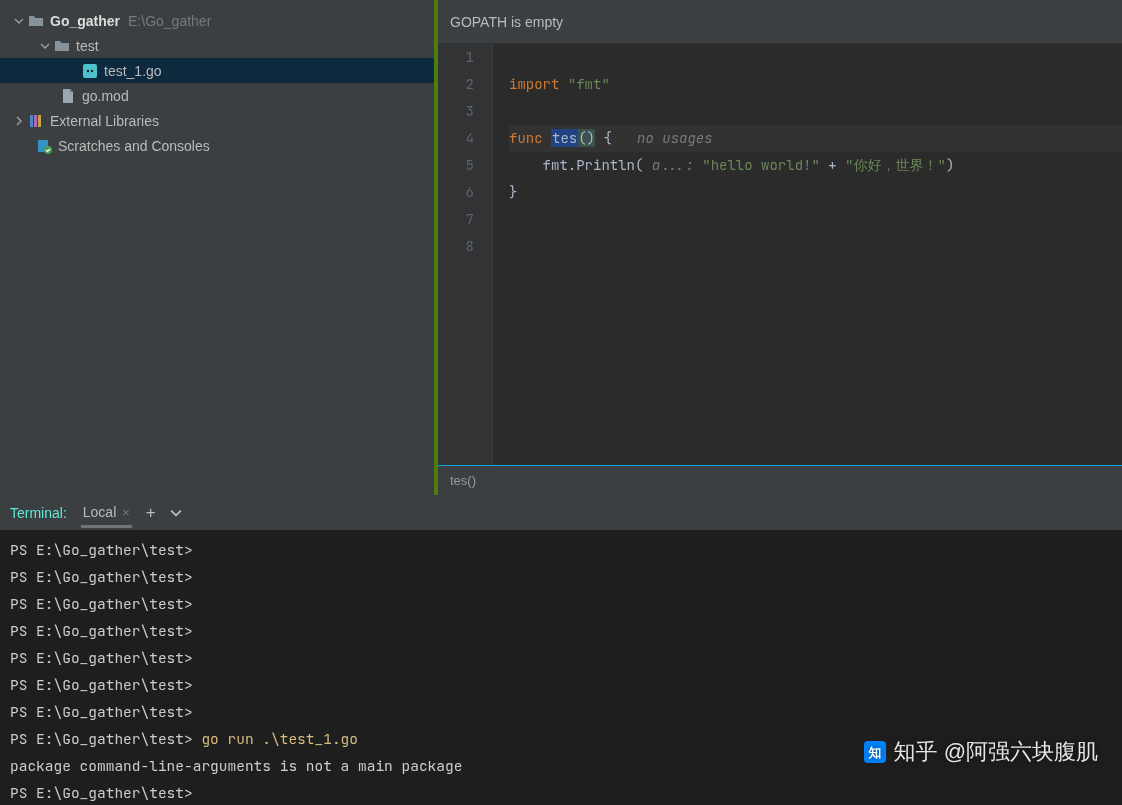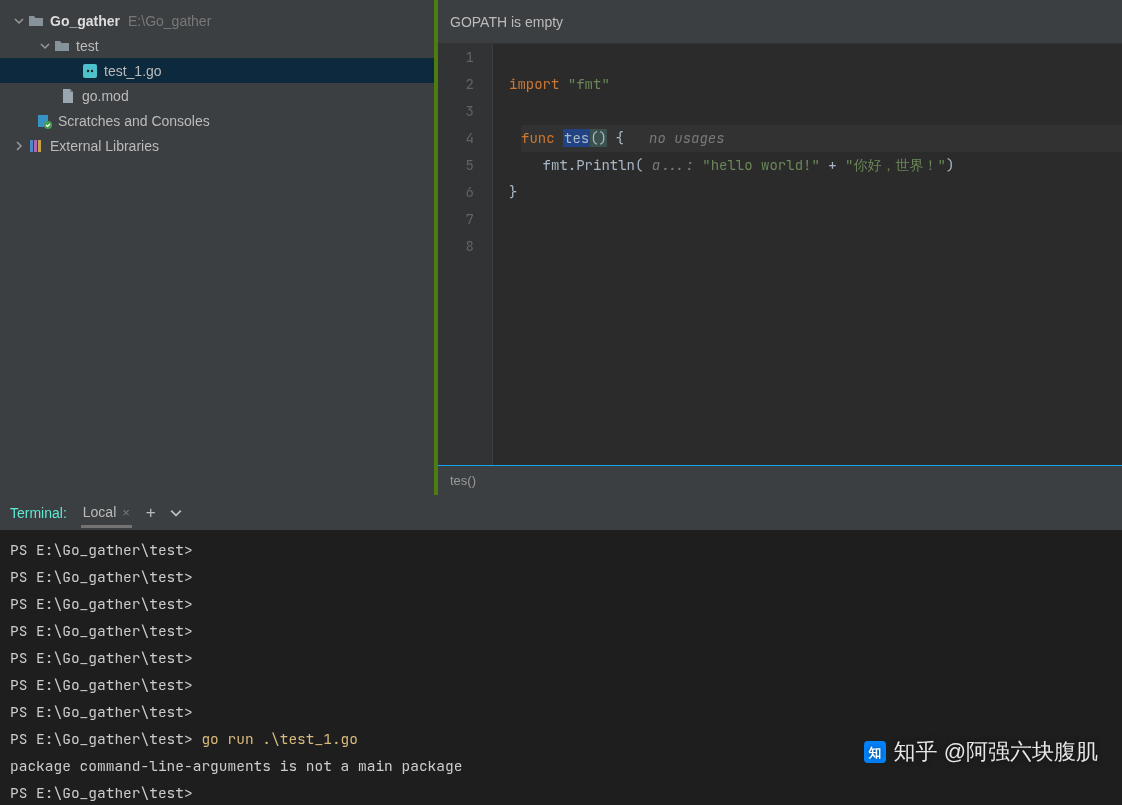--- a/index.html
+++ b/index.html
@@ -19,21 +19,21 @@
 .scratch { color:#499c54; }
 .path { color:#787878; margin-left:8px; }
 .bold { font-weight:600; color:#dddddd; }
 .editor { flex:1; display:flex; flex-direction:column; background:#2b2b2b; min-width:0; }
 .warnbar { height:44px; background:#3c3f41; display:flex; align-items:center; padding-left:12px; font-size:14px; color:#bbbbbb; border-bottom:1px solid #323232; }
 .codearea { flex:1; display:flex; font-size:14px; line-height:27px; overflow:hidden; }
 .gutter { width:55px; background:#313335; text-align:right; padding-right:18px; color:#606366; border-right:1px solid #3c3f41; position:relative; }
 .gutter .gl { height:27px; position:relative; }
 .code { flex:1; padding-left:16px; }
 .cline { height:27px; white-space:pre; }
-.cline.active { background:#323232;margin-left:12px; }
+.cline.active { background:#323232; }
 .crumb { height:30px; background:#3c3f41; display:flex; align-items:center; padding-left:12px; font-size:13px; color:#999; border-top:1px solid #0ea5e9; }
 .kw { color:#cc7832; }
 .str { color:#6a8759; }
 .call { color:#a9b7c6; }
 .ident { color:#a9b7c6; }
 .pkg { color:#a9b7c6; }
 .hint { color:#787878; font-style:italic; }
 .op { color:#a9b7c6; }
 .highlight-ident { background:#214283; color:#a9b7c6; padding:0 1px; }
 .cursor-paren { background:#3b514d; }
@@ -97,44 +97,44 @@
       </div>
       <div class="tree-row" style="padding-left:60px">
         <span class="ic modfile">
             <svg viewBox="0 0 16 16">
               <path fill="#9aa7b0" d="M3 1h7l3 3v11H3z"></path>
               <path fill="#70797f" d="M10 1v3h3z"></path>
             </svg>
           </span>
         <span>go.mod</span>
       </div>
-      <div class="tree-row" style="padding-left:36px">
-        <span class="ic scratch">
-            <svg viewBox="0 0 16 16">
-              <rect x="2" y="2" width="10" height="12" fill="#3592c4"></rect>
-              <circle cx="12" cy="12" r="4" fill="#499c54"></circle>
-              <path d="M10 12l1.5 1.5L14 11" stroke="#fff" stroke-width="1.2" fill="none"></path>
-            </svg>
-          </span>
-        <span>Scratches and Consoles</span>
-      </div>
       <div class="tree-row" style="padding-left:14px">
         <span class="chev">
             <svg viewBox="0 0 10 10">
               <path d="M3 1 L7 5 L3 9" fill="none" stroke="#999" stroke-width="1.5"></path>
             </svg>
           </span>
         <span class="ic lib">
             <svg viewBox="0 0 16 16">
               <rect x="2" y="2" width="3" height="12" fill="#4a88c7"></rect>
               <rect x="6" y="2" width="3" height="12" fill="#af6ab1"></rect>
               <rect x="10" y="2" width="3" height="12" fill="#c9a14a"></rect>
             </svg>
           </span>
         <span>External Libraries</span>
+      </div>
+      <div class="tree-row" style="padding-left:36px">
+        <span class="ic scratch">
+            <svg viewBox="0 0 16 16">
+              <rect x="2" y="2" width="10" height="12" fill="#3592c4"></rect>
+              <circle cx="12" cy="12" r="4" fill="#499c54"></circle>
+              <path d="M10 12l1.5 1.5L14 11" stroke="#fff" stroke-width="1.2" fill="none"></path>
+            </svg>
+          </span>
+        <span>Scratches and Consoles</span>
       </div>
     </div>
 
     <div class="editor">
       <div class="warnbar">
         <span>GOPATH is empty</span>
       </div>
       <div class="codearea mono">
         <div class="gutter">
           <div class="gl">1</div>

